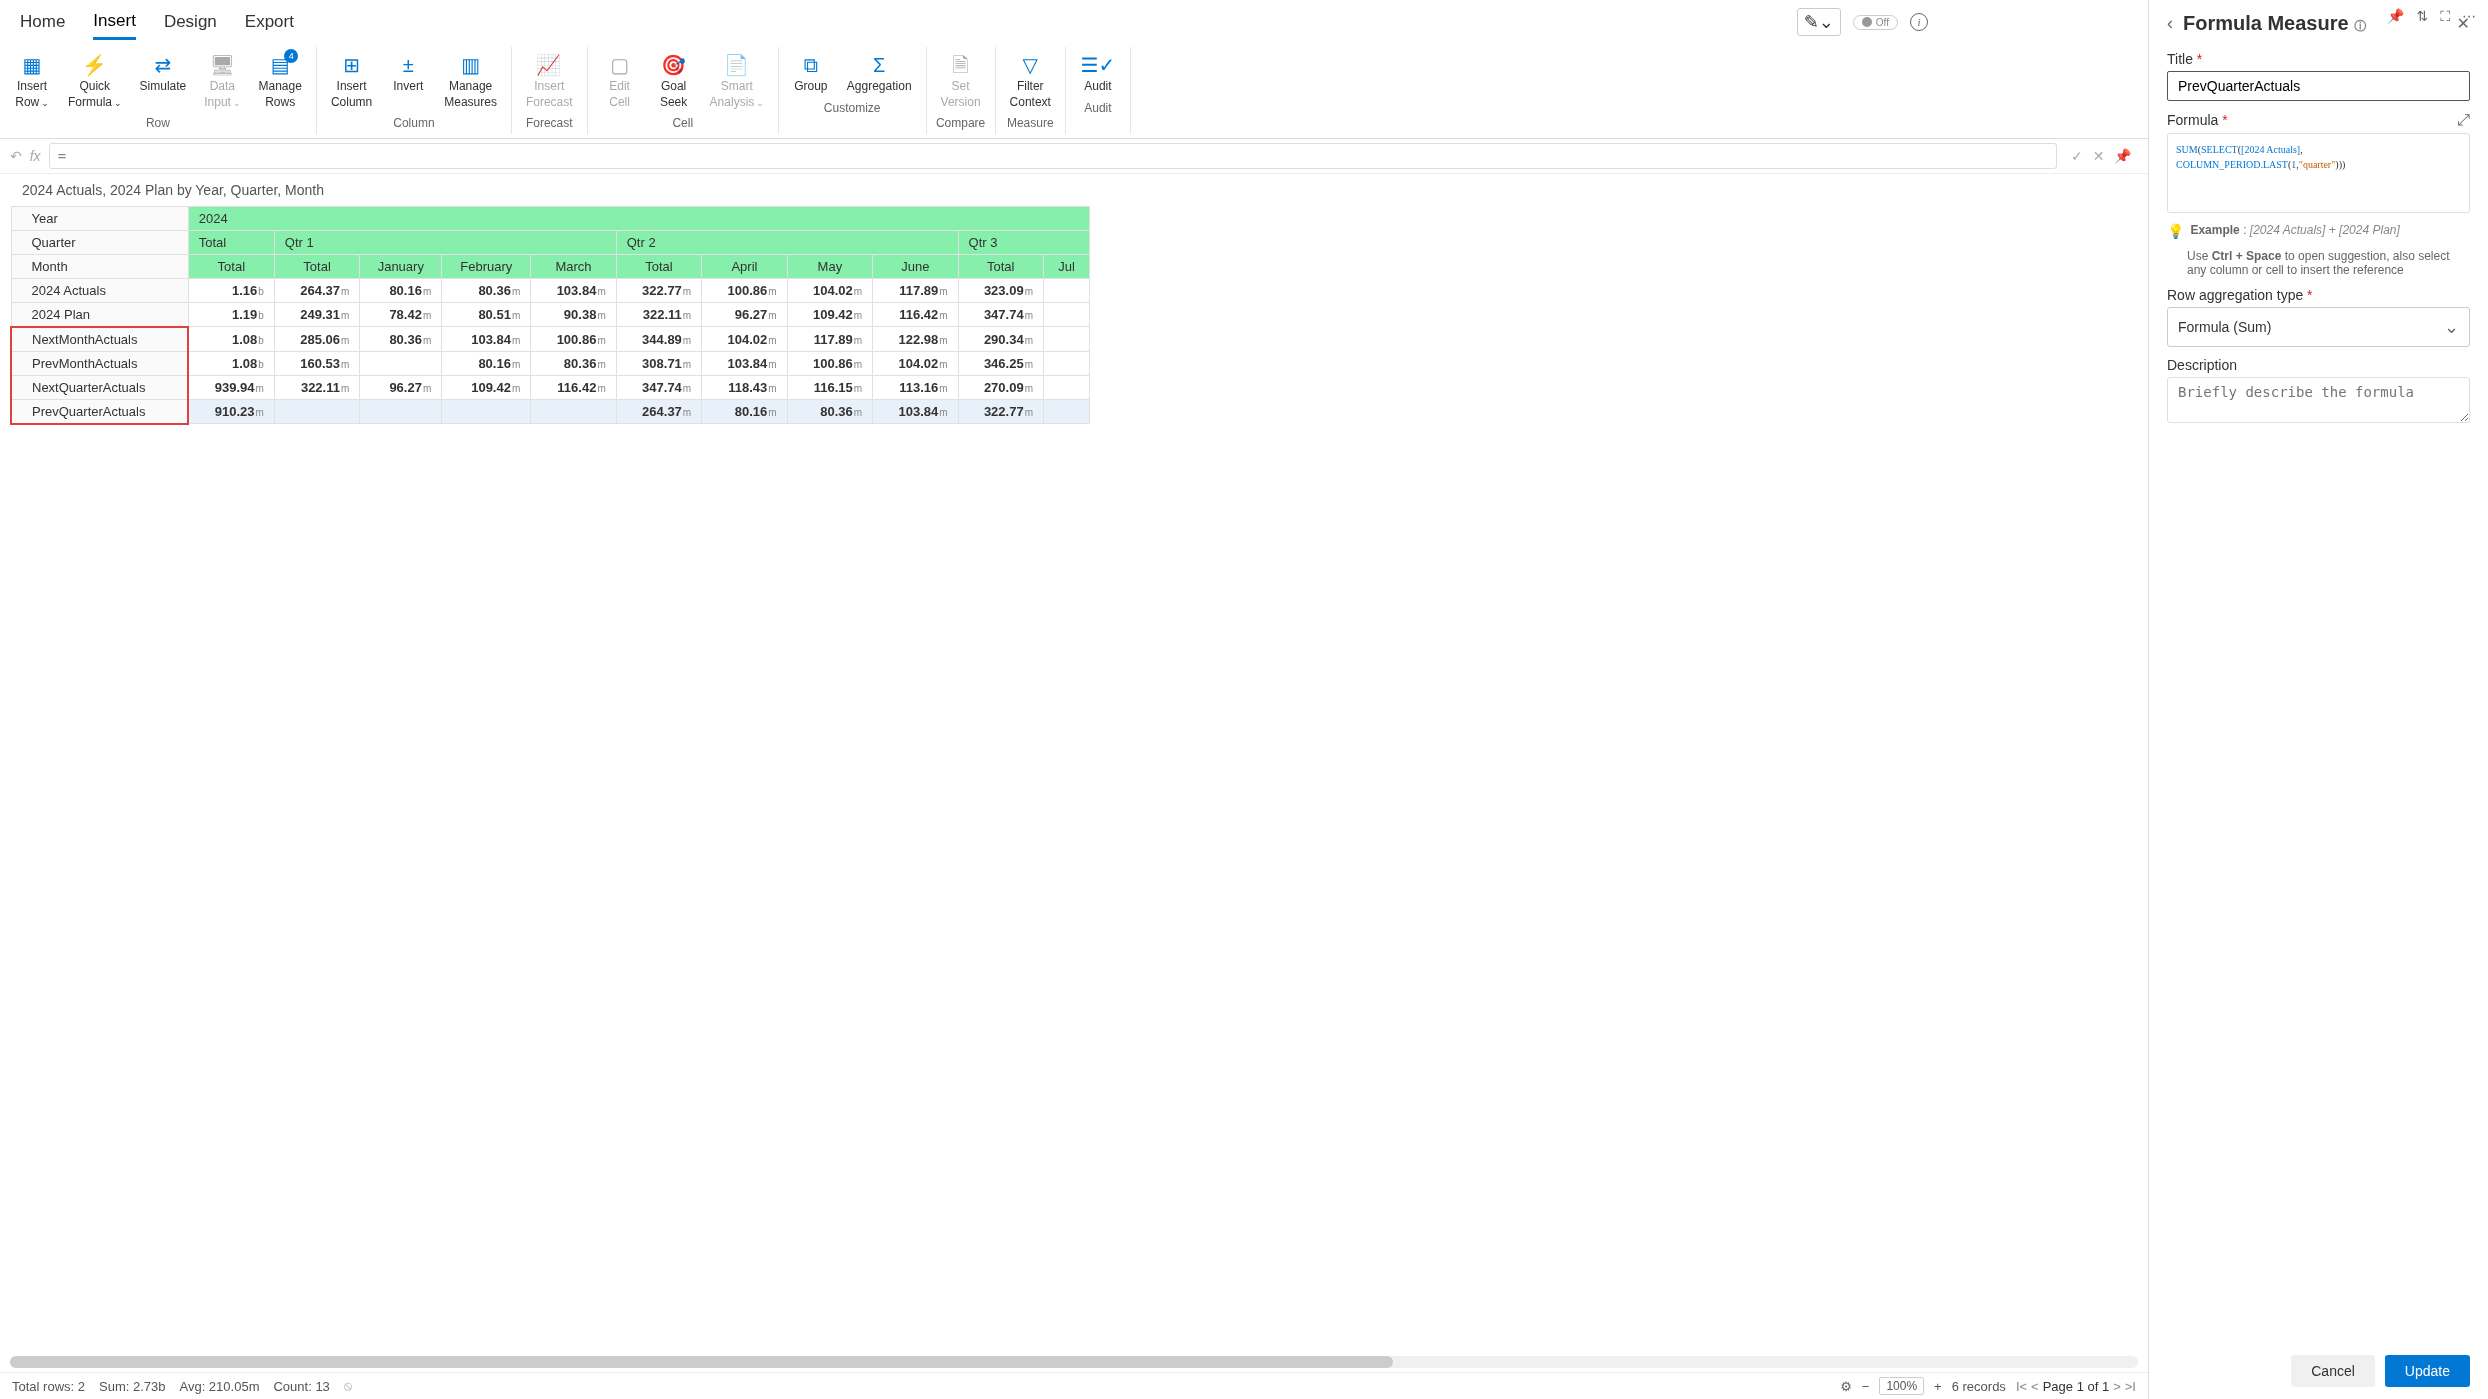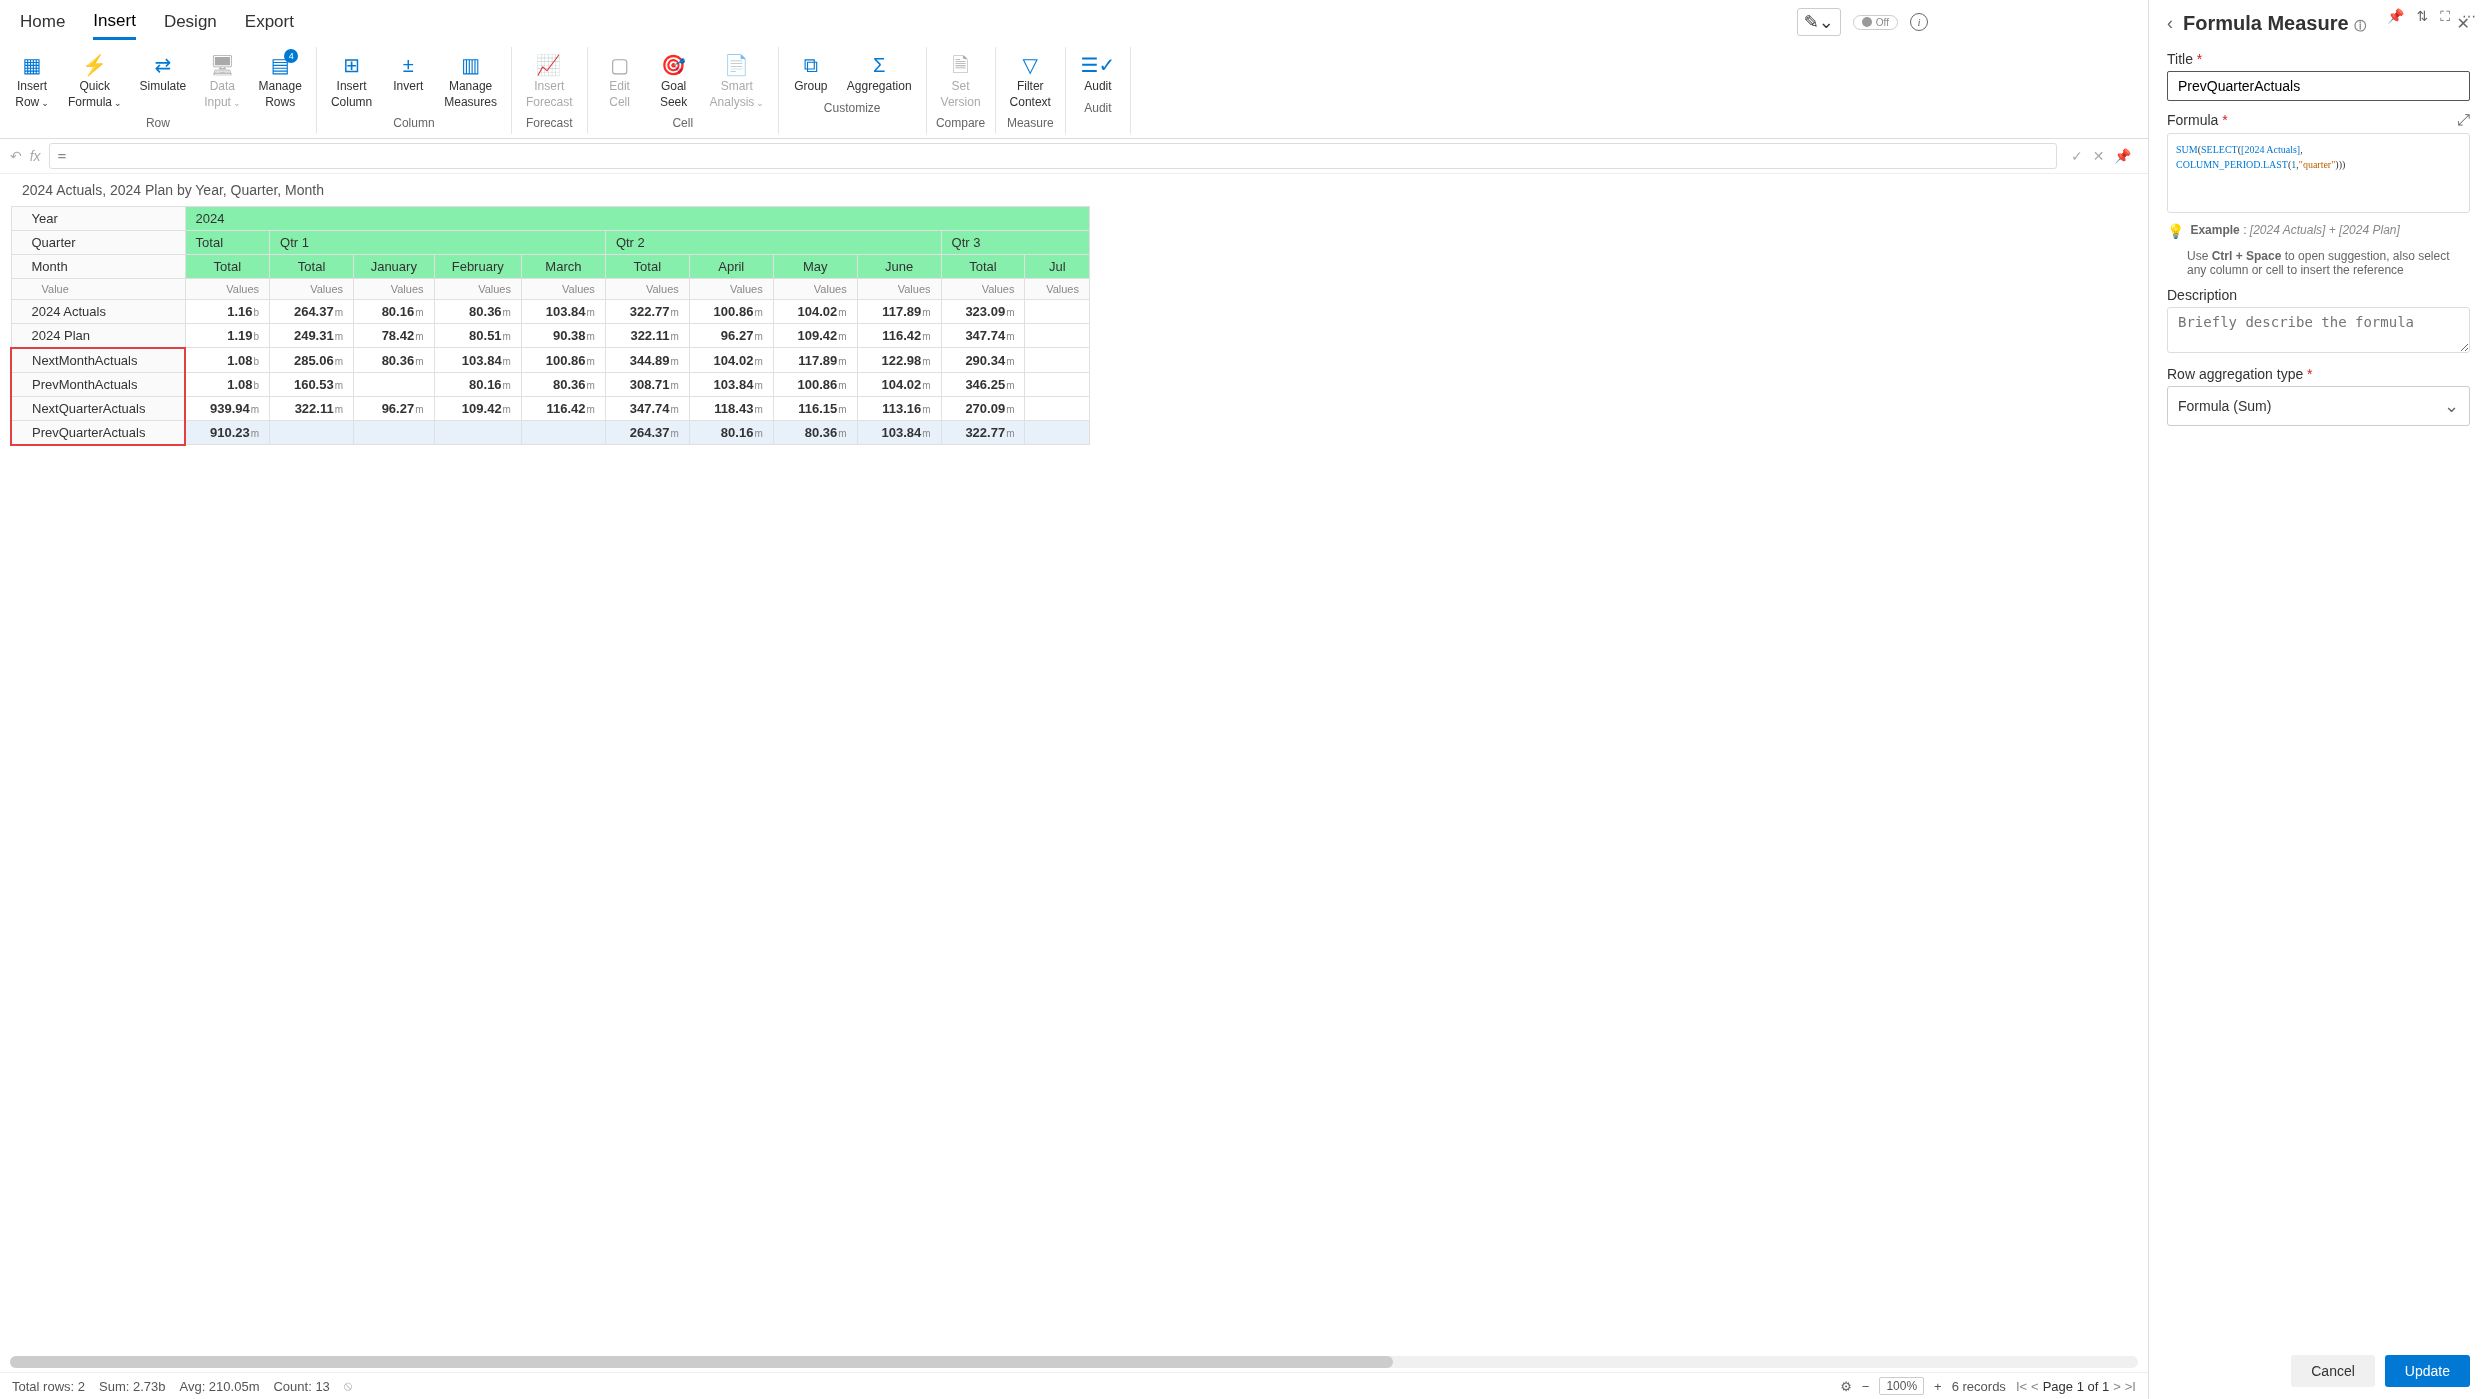--- a/index.html
+++ b/index.html
@@ -294,34 +294,20 @@
               <th style="text-align: center;">Total</th>
               <th style="text-align: center;">January</th>
               <th style="text-align: center;">February</th>
               <th style="text-align: center;">March</th>
               <th style="text-align: center;">Total</th>
               <th style="text-align: center;">April</th>
               <th style="text-align: center;">May</th>
               <th style="text-align: center;">June</th>
               <th style="text-align: center;">Total</th>
               <th style="text-align: center;">Jul</th>
-            </tr>
-            <tr class="values-row">
-              <td class="left-col" style="padding-left: 30px;">Value</td>
-              <td>Values</td>
-              <td>Values</td>
-              <td>Values</td>
-              <td>Values</td>
-              <td>Values</td>
-              <td>Values</td>
-              <td>Values</td>
-              <td>Values</td>
-              <td>Values</td>
-              <td>Values</td>
-              <td>Values</td>
             </tr>
             <tr class="">
               <td class="left-col">2024 Actuals</td>
               <td class="num"><b>1.16</b><span class="unit">b</span></td>
               <td class="num"><b>264.37</b><span class="unit">m</span></td>
               <td class="num"><b>80.16</b><span class="unit">m</span></td>
               <td class="num"><b>80.36</b><span class="unit">m</span></td>
               <td class="num"><b>103.84</b><span class="unit">m</span></td>
               <td class="num"><b>322.77</b><span class="unit">m</span></td>
               <td class="num"><b>100.86</b><span class="unit">m</span></td>
@@ -454,27 +440,27 @@
     <div class="example-row">
       <span class="bulb">💡</span>
       <div>
         <span><b>Example</b> : </span>
         <span class="example-text">[2024 Actuals] + [2024 Plan]</span>
       </div>
     </div>
     <div class="hint">Use <b>Ctrl + Space</b> to open suggestion, also select any column or cell to insert the reference</div>
 
     <div>
+      <div class="field-label"><span>Row aggregation type</span> <span class="req">*</span></div>
+      <div class="select-box">Formula (Sum)</div>
+    </div>
+
+    <div>
       <div class="field-label">Description</div>
       <textarea class="desc-box" placeholder="Briefly describe the formula" style=""></textarea>
-    </div>
-
-    <div>
-      <div class="field-label"><span>Row aggregation type</span> <span class="req">*</span></div>
-      <div class="select-box">Formula (Sum)</div>
     </div>
 
     <div class="panel-footer">
       <button class="btn btn-secondary">Cancel</button>
       <button class="btn btn-primary">Update</button>
     </div>
   </div>
 </div>
 
 </body></html>

